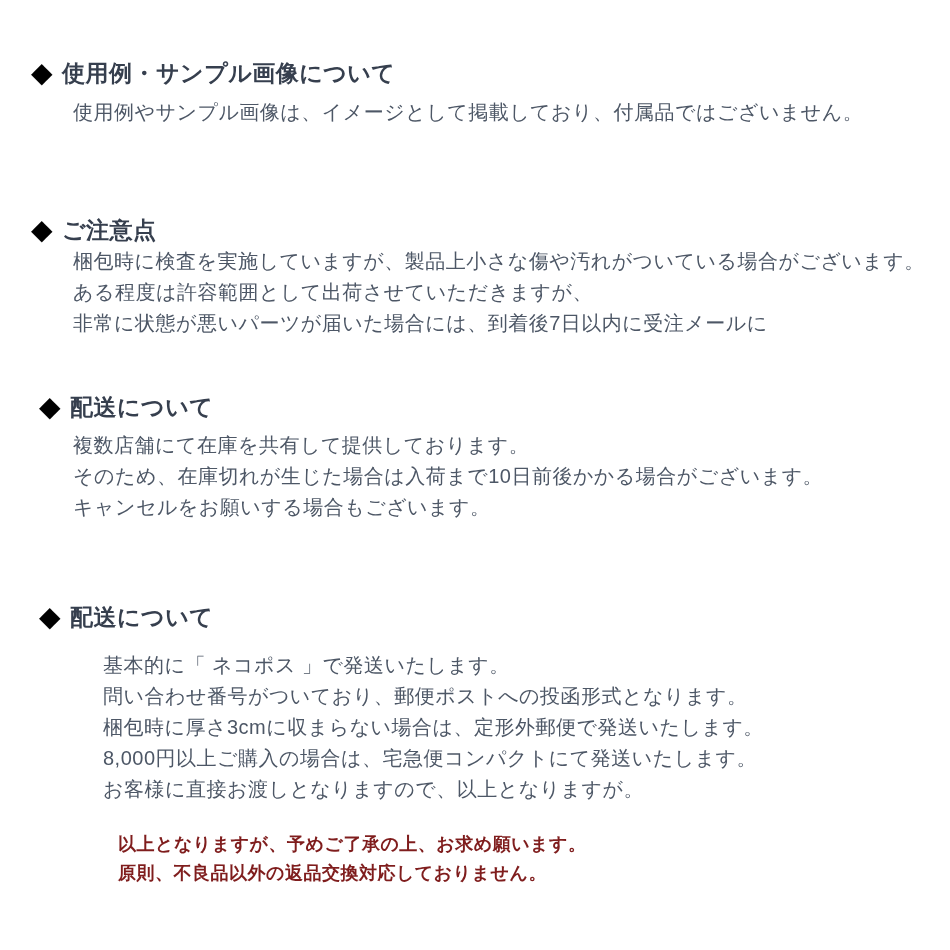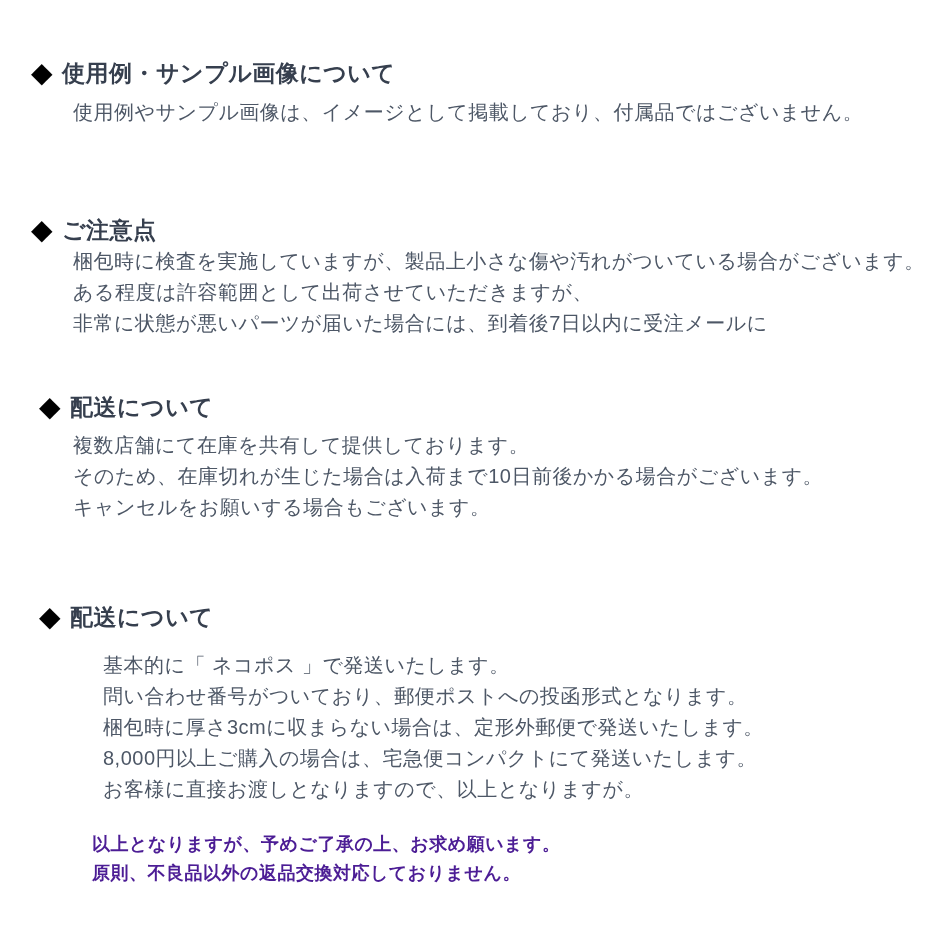--- a/index.html
+++ b/index.html
@@ -54,25 +54,25 @@
   #sec-sample  .section-body { margin-top: 8px; }
   #sec-caution { margin-top: 86px; }
   #sec-caution .section-body { }
   #sec-stock   { margin-top: 52px; }
   #sec-stock   .section-body { margin-top: 7px; }
   #sec-ship    { margin-top: 78px; }
   #sec-ship    .section-body { margin-top: 17px; margin-left: 30px; }
 
   .footer-notice {
     margin-top: 25px;
-    padding-left: 92px;
+    padding-left: 118px;
     font-size: 18px;
     font-weight: bold;
     line-height: 29px;
-    color: #4c1d95;
+    color: #7f1d1d;
     letter-spacing: 0.5px;
     white-space: nowrap;
   }
   .footer-notice p { margin: 0; }
 </style>
 </head>
 <body>
 
 <div class="page">
 

